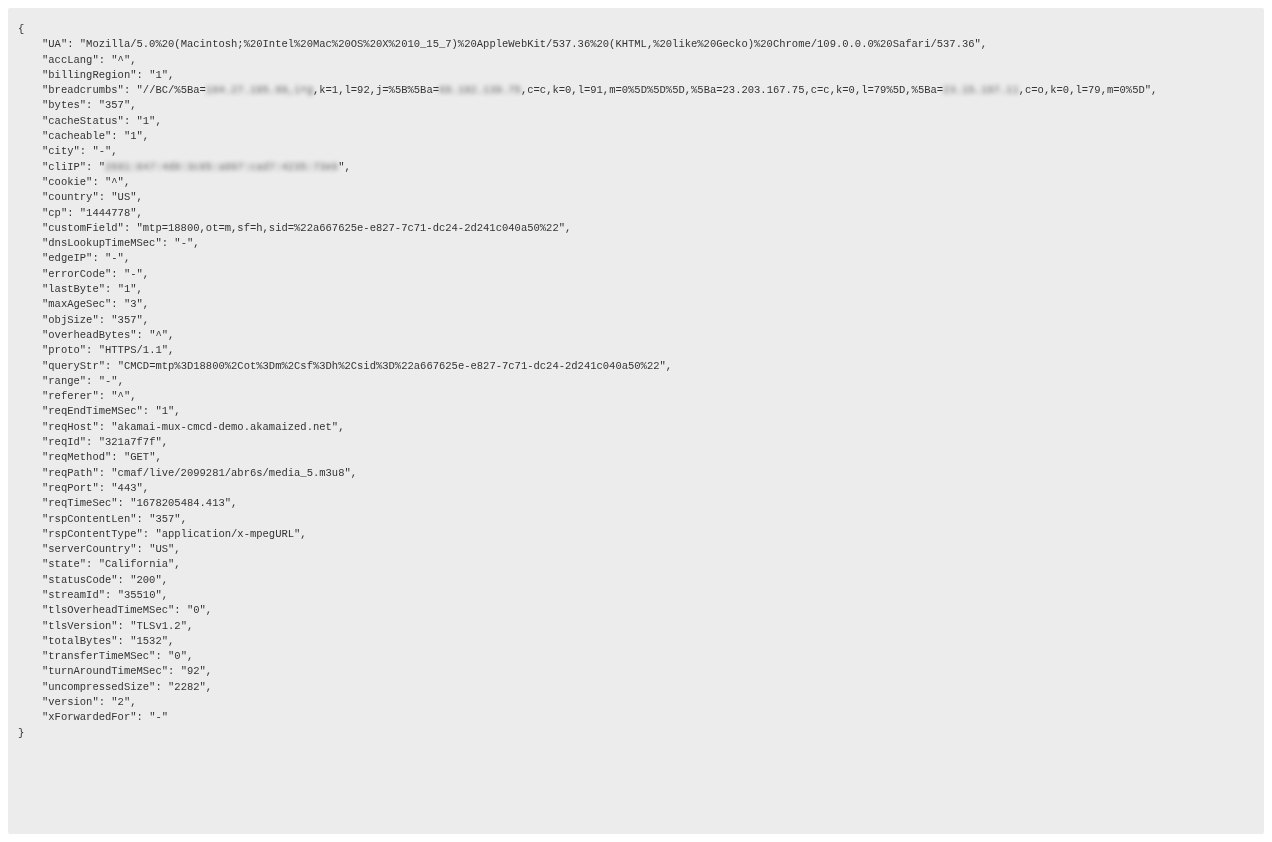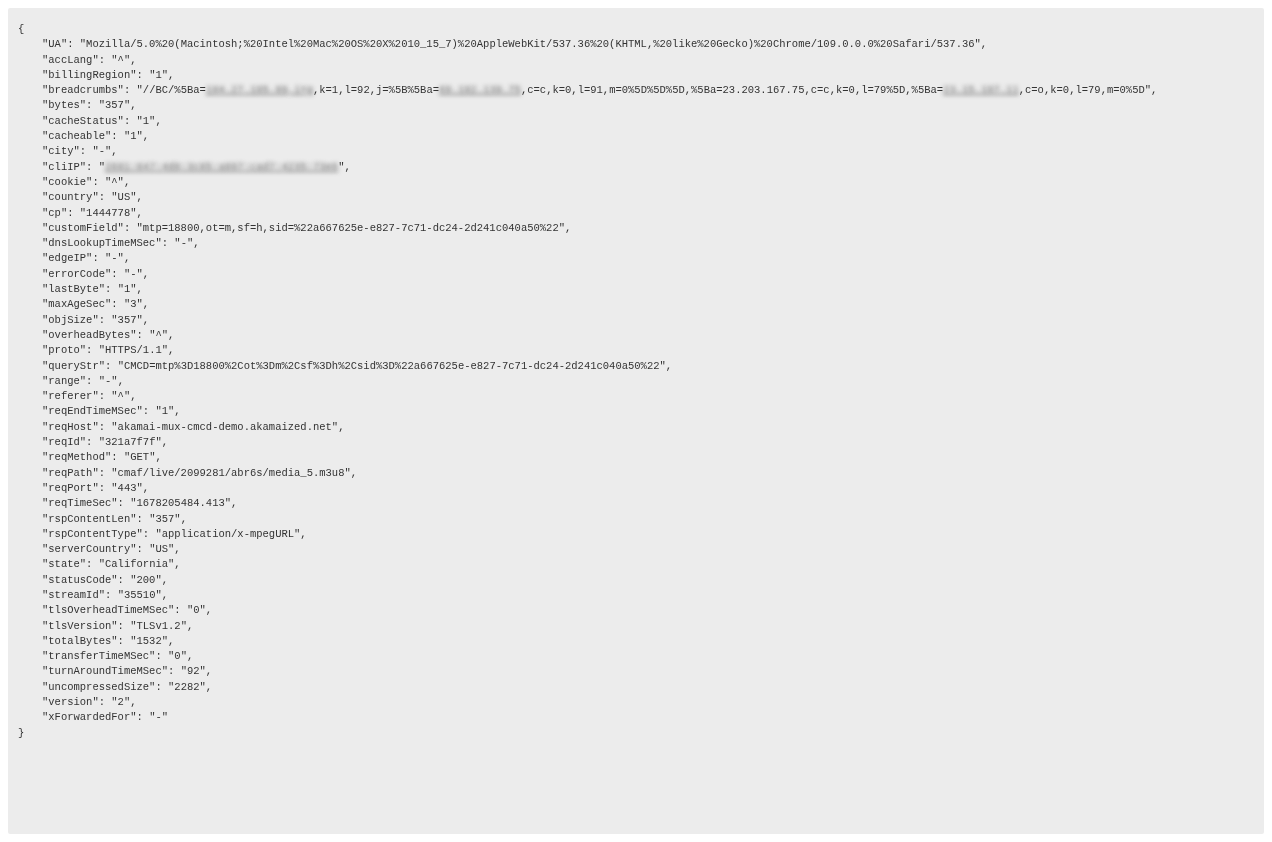--- a/index.html
+++ b/index.html
@@ -27,19 +27,18 @@
   }
   .line {
     display: block;
   }
   .indent1 { padding-left: 24px; }
   .key { }
   .val { }
   .blur {
     color: transparent;
     text-shadow: 0 0 4px rgba(80,80,80,0.9);
-    text-decoration: underline;
   }
 </style>
 </head>
 <body>
 
 <pre class="code-block" id="code-root"><span class="line"><span>{</span></span><span class="line indent1"><span class="key">"UA": </span><span class="val">"Mozilla/5.0%20(Macintosh;%20Intel%20Mac%20OS%20X%2010_15_7)%20AppleWebKit/537.36%20(KHTML,%20like%20Gecko)%20Chrome/109.0.0.0%20Safari/537.36"</span><span>,</span></span><span class="line indent1"><span class="key">"accLang": </span><span class="val">"^"</span><span>,</span></span><span class="line indent1"><span class="key">"billingRegion": </span><span class="val">"1"</span><span>,</span></span><span class="line indent1"><span class="key">"breadcrumbs": </span><span>"</span><span class="val">//BC/%5Ba=</span><span class="val blur">104.27.195.99,i=g</span><span class="val">,k=1,l=92,j=%5B%5Ba=</span><span class="val blur">69.192.139.75</span><span class="val">,c=c,k=0,l=91,m=0%5D%5D%5D,%5Ba=23.203.167.75,c=c,k=0,l=79%5D,%5Ba=</span><span class="val blur">23.15.197.11</span><span class="val">,c=o,k=0,l=79,m=0%5D</span><span>"</span><span>,</span></span><span class="line indent1"><span class="key">"bytes": </span><span class="val">"357"</span><span>,</span></span><span class="line indent1"><span class="key">"cacheStatus": </span><span class="val">"1"</span><span>,</span></span><span class="line indent1"><span class="key">"cacheable": </span><span class="val">"1"</span><span>,</span></span><span class="line indent1"><span class="key">"city": </span><span class="val">"-"</span><span>,</span></span><span class="line indent1"><span class="key">"cliIP": </span><span>"</span><span class="val blur">2601:647:4d0:3c05:a097:cad7:4235:73e6</span><span>"</span><span>,</span></span><span class="line indent1"><span class="key">"cookie": </span><span class="val">"^"</span><span>,</span></span><span class="line indent1"><span class="key">"country": </span><span class="val">"US"</span><span>,</span></span><span class="line indent1"><span class="key">"cp": </span><span class="val">"1444778"</span><span>,</span></span><span class="line indent1"><span class="key">"customField": </span><span class="val">"mtp=18800,ot=m,sf=h,sid=%22a667625e-e827-7c71-dc24-2d241c040a50%22"</span><span>,</span></span><span class="line indent1"><span class="key">"dnsLookupTimeMSec": </span><span class="val">"-"</span><span>,</span></span><span class="line indent1"><span class="key">"edgeIP": </span><span class="val">"-"</span><span>,</span></span><span class="line indent1"><span class="key">"errorCode": </span><span class="val">"-"</span><span>,</span></span><span class="line indent1"><span class="key">"lastByte": </span><span class="val">"1"</span><span>,</span></span><span class="line indent1"><span class="key">"maxAgeSec": </span><span class="val">"3"</span><span>,</span></span><span class="line indent1"><span class="key">"objSize": </span><span class="val">"357"</span><span>,</span></span><span class="line indent1"><span class="key">"overheadBytes": </span><span class="val">"^"</span><span>,</span></span><span class="line indent1"><span class="key">"proto": </span><span class="val">"HTTPS/1.1"</span><span>,</span></span><span class="line indent1"><span class="key">"queryStr": </span><span class="val">"CMCD=mtp%3D18800%2Cot%3Dm%2Csf%3Dh%2Csid%3D%22a667625e-e827-7c71-dc24-2d241c040a50%22"</span><span>,</span></span><span class="line indent1"><span class="key">"range": </span><span class="val">"-"</span><span>,</span></span><span class="line indent1"><span class="key">"referer": </span><span class="val">"^"</span><span>,</span></span><span class="line indent1"><span class="key">"reqEndTimeMSec": </span><span class="val">"1"</span><span>,</span></span><span class="line indent1"><span class="key">"reqHost": </span><span class="val">"akamai-mux-cmcd-demo.akamaized.net"</span><span>,</span></span><span class="line indent1"><span class="key">"reqId": </span><span class="val">"321a7f7f"</span><span>,</span></span><span class="line indent1"><span class="key">"reqMethod": </span><span class="val">"GET"</span><span>,</span></span><span class="line indent1"><span class="key">"reqPath": </span><span class="val">"cmaf/live/2099281/abr6s/media_5.m3u8"</span><span>,</span></span><span class="line indent1"><span class="key">"reqPort": </span><span class="val">"443"</span><span>,</span></span><span class="line indent1"><span class="key">"reqTimeSec": </span><span class="val">"1678205484.413"</span><span>,</span></span><span class="line indent1"><span class="key">"rspContentLen": </span><span class="val">"357"</span><span>,</span></span><span class="line indent1"><span class="key">"rspContentType": </span><span class="val">"application/x-mpegURL"</span><span>,</span></span><span class="line indent1"><span class="key">"serverCountry": </span><span class="val">"US"</span><span>,</span></span><span class="line indent1"><span class="key">"state": </span><span class="val">"California"</span><span>,</span></span><span class="line indent1"><span class="key">"statusCode": </span><span class="val">"200"</span><span>,</span></span><span class="line indent1"><span class="key">"streamId": </span><span class="val">"35510"</span><span>,</span></span><span class="line indent1"><span class="key">"tlsOverheadTimeMSec": </span><span class="val">"0"</span><span>,</span></span><span class="line indent1"><span class="key">"tlsVersion": </span><span class="val">"TLSv1.2"</span><span>,</span></span><span class="line indent1"><span class="key">"totalBytes": </span><span class="val">"1532"</span><span>,</span></span><span class="line indent1"><span class="key">"transferTimeMSec": </span><span class="val">"0"</span><span>,</span></span><span class="line indent1"><span class="key">"turnAroundTimeMSec": </span><span class="val">"92"</span><span>,</span></span><span class="line indent1"><span class="key">"uncompressedSize": </span><span class="val">"2282"</span><span>,</span></span><span class="line indent1"><span class="key">"version": </span><span class="val">"2"</span><span>,</span></span><span class="line indent1"><span class="key">"xForwardedFor": </span><span class="val">"-"</span></span><span class="line"><span>}</span></span></pre>
 
 </body></html>

